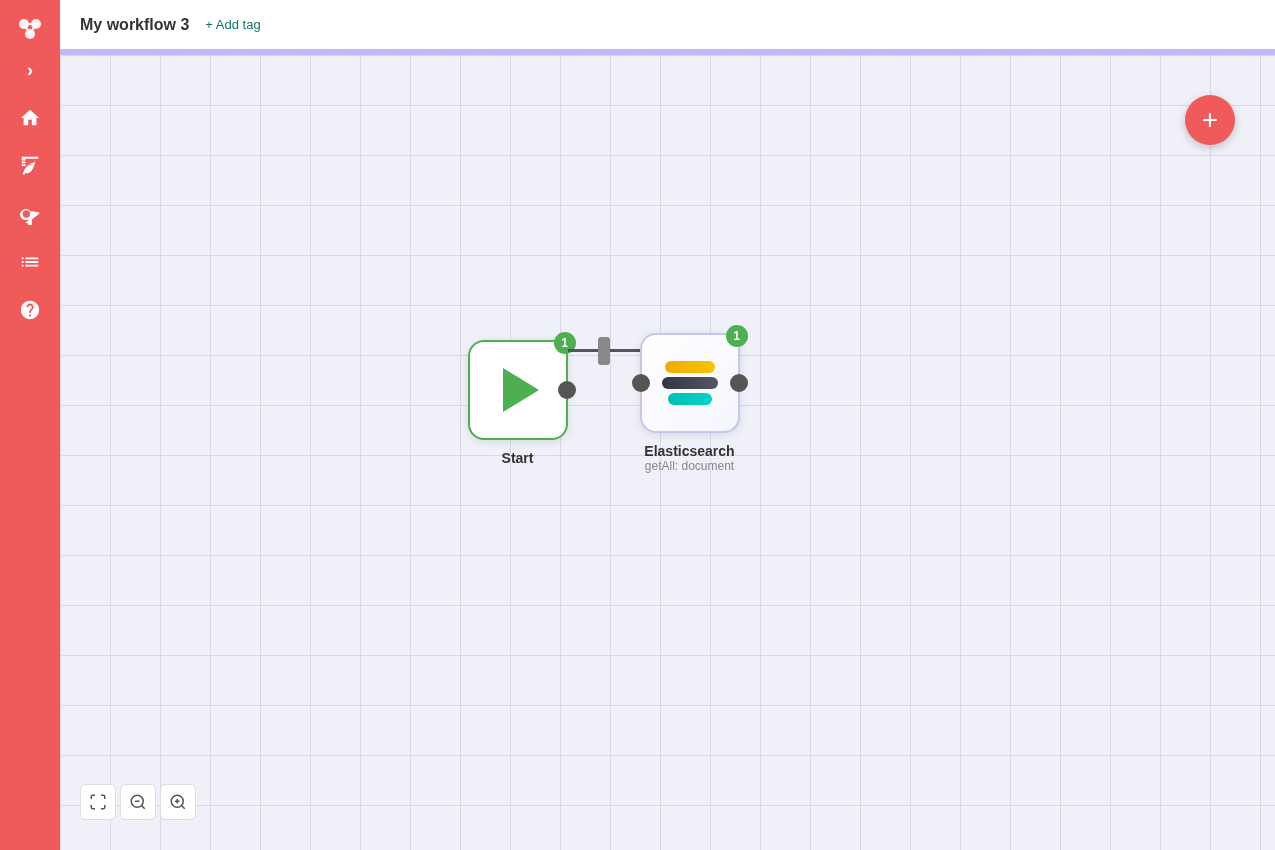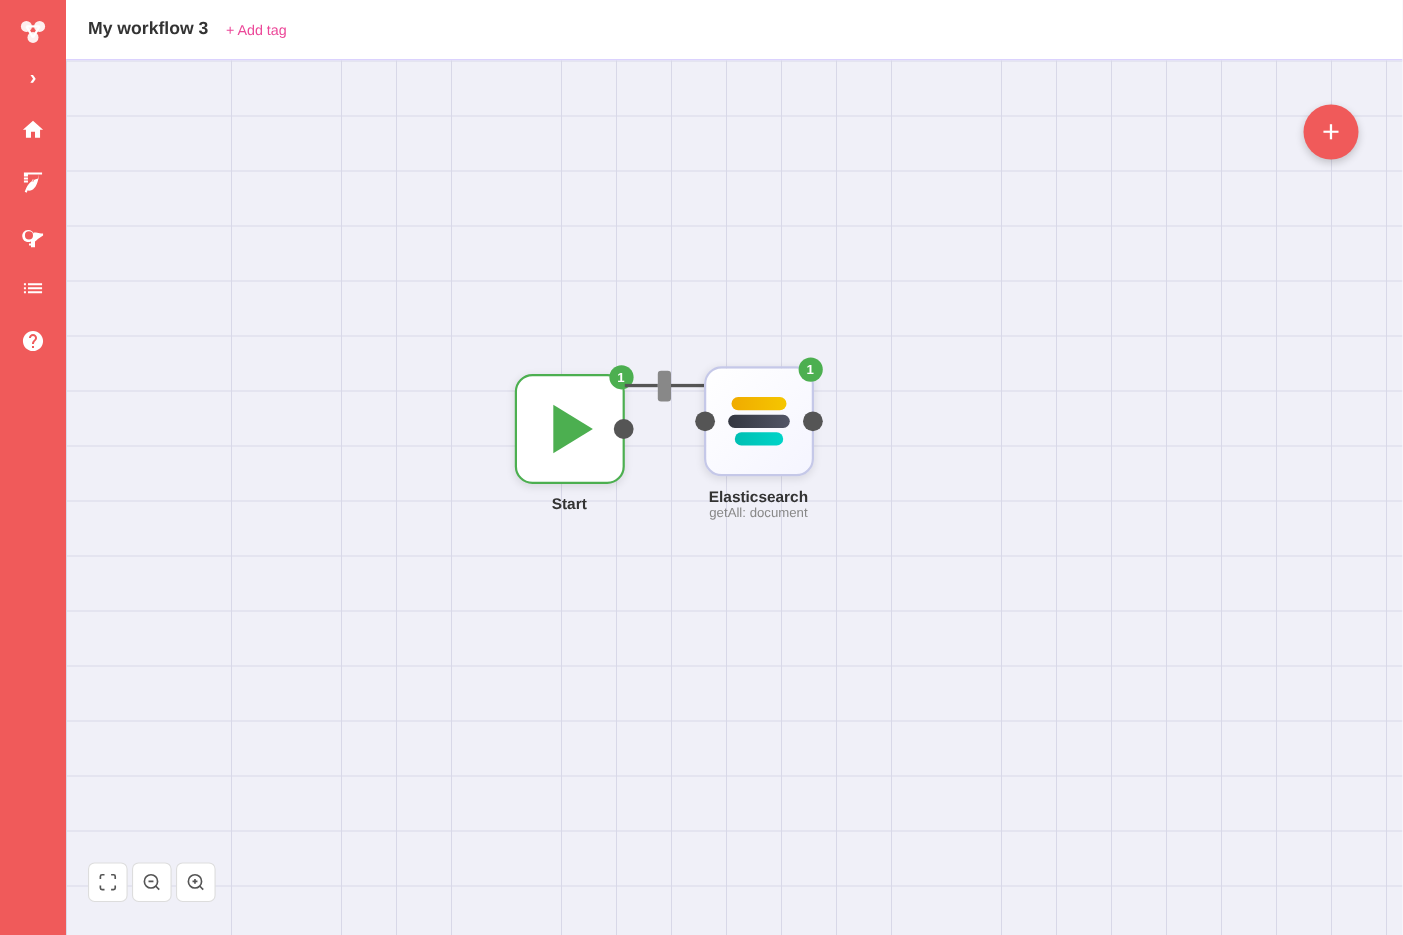--- a/index.html
+++ b/index.html
@@ -60,35 +60,35 @@
       flex: 1;
       display: flex;
       flex-direction: column;
       height: 850px;
     }
 
     
     .header {
       height: 55px;
       background: white;
-      border-bottom: 1px solid #c4b5fd;
+      border-bottom: 6px solid #c4b5fd;
       display: flex;
       align-items: center;
       padding: 0 20px;
       gap: 16px;
       flex-shrink: 0;
     }
     .workflow-title {
       font-size: 16px;
       font-weight: 600;
       color: #333;
     }
     .add-tag {
       font-size: 13px;
-      color: #ec4899;
+      color: #0f766e;
       cursor: pointer;
     }
     .header-right {
       margin-left: auto;
       display: flex;
       align-items: center;
       gap: 16px;
     }
     .active-label {
       font-size: 14px;

